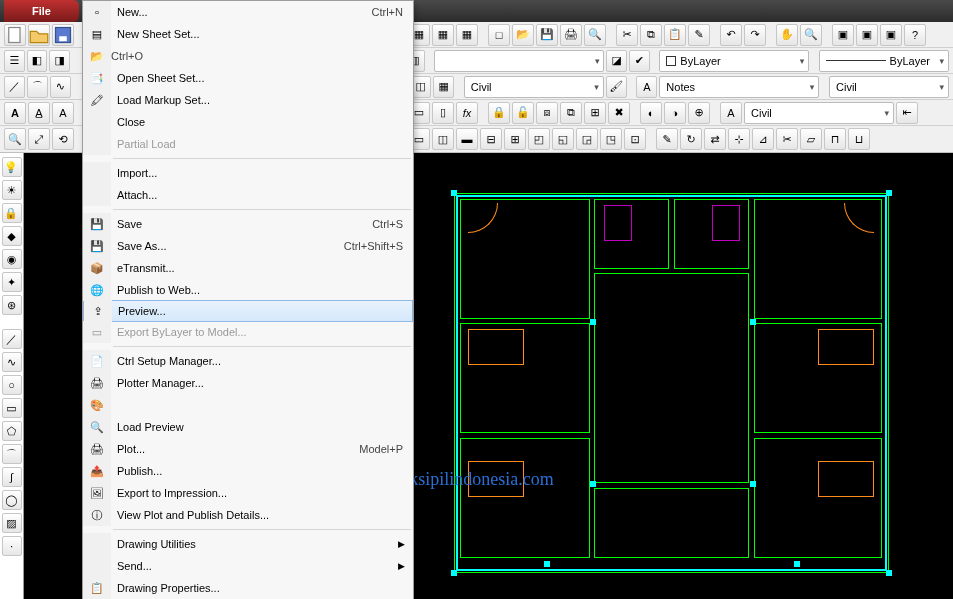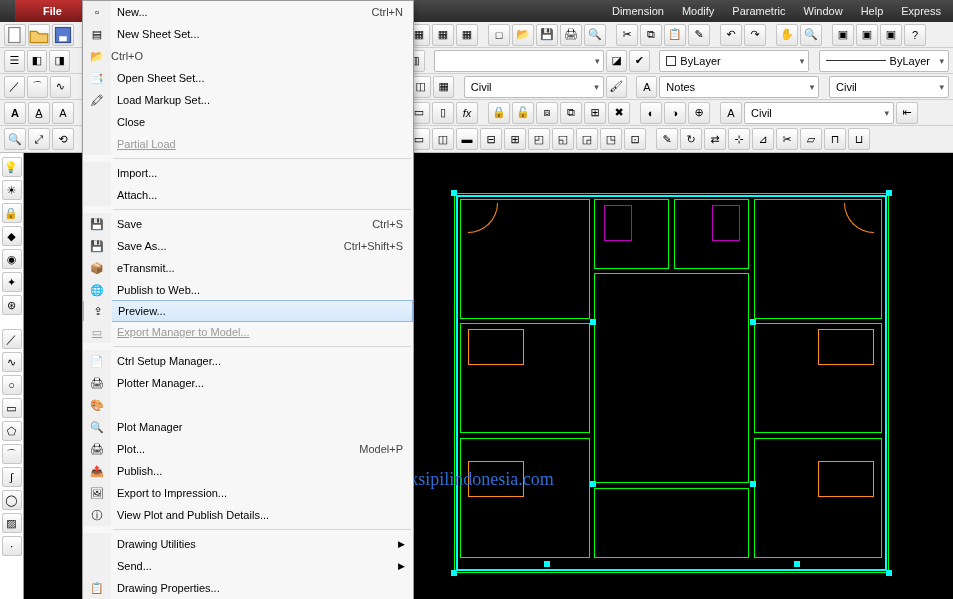--- a/index.html
+++ b/index.html
@@ -1,18 +1,18 @@
 <!DOCTYPE html>
 <html><head>
 <meta charset="utf-8">
 <style>
 * { margin: 0; padding: 0; box-sizing: border-box; font-family: "Segoe UI", Tahoma, sans-serif; font-size: 11px; }
 body { width: 953px; height: 599px; overflow: hidden; background: #fff; position: relative; }
 
-.titlebar { height: 22px; background: linear-gradient(#4a4a4a,#2b2b2b); display: flex; align-items: center; padding-left: 11px; }
+.titlebar { height: 22px; background: linear-gradient(#4a4a4a,#2b2b2b); display: flex; align-items: flex-end; }
 .titlebar .app-icon { width: 75px; height: 22px; background: linear-gradient(#c03030,#7a1a1a); display:flex; align-items:center; justify-content:center; color:#fff; font-weight:bold; border-radius:0 6px 6px 0; margin-left:4px; } 
 .titlebar .menu-items { display:flex; gap:18px; color:#eee; margin-left: auto; padding-right: 12px; }
 .titlebar .menu-items span { cursor:default; }
 
 .ribbon { background:#f0f0f0; border-bottom:1px solid #bfbfbf; display:flex; flex-direction:column; }
 .ribbon-row { height: 26px; display:flex; align-items:center; gap:2px; padding:0 4px; border-bottom:1px solid #d0d0d0; }
 .ribbon-row:last-child { border-bottom: none; }
 .tbtn { width:22px; height:22px; border:1px solid #c6c6c6; background:linear-gradient(#fff,#e6e6e6); border-radius:2px; display:inline-flex; align-items:center; justify-content:center; }
 .tsep { width:6px; }
 .tdrop { height:22px; border:1px solid #bbb; background:#fff; padding:0 18px 0 6px; min-width:90px; display:inline-flex; align-items:center; position:relative; border-radius:2px; }
@@ -34,40 +34,32 @@
 .box.orange { border-color:#ff8c1a; }
 .box.mag { border-color:#c000c0; }
 .grip { width:6px; height:6px; background:#0ff; position:absolute; }
 
 .watermark { position:absolute; left:274px; top:316px; color:#2a6fd6; font-size:18px; font-family:"Times New Roman",serif; pointer-events:none; }
 
 
 .file-menu { position:absolute; left:82px; top:0; width:332px; background:#f7f7f7; border:1px solid #9c9c9c; box-shadow:2px 3px 6px rgba(0,0,0,.25); z-index:50; }
 .file-menu .icon-col { width:28px; background:#f0f0f0; display:flex; align-items:center; justify-content:center; height:22px; }
 .file-menu .item { display:flex; align-items:center; height:22px; cursor:default; }
-.file-menu .item.disabled { color:#9a9a9a;text-decoration:underline; }
+.file-menu .item.disabled { color:#9a9a9a; }
 .file-menu .item.hover { background:linear-gradient(#e8f2fc,#d5e8fb); border:1px solid #8fb9e6; height:22px; margin:-1px 0; }
 .file-menu .item .label { flex:1; padding-left:6px; }
 .file-menu .item .accel { padding-right:10px; color:#444; }
 .file-menu .sep { height:1px; background:#d6d6d6; margin:3px 2px 3px 30px; }
 .file-menu .submenu-arrow { padding-right:8px; font-size:9px; }
 </style>
 </head>
 <body>
 
 <div class="titlebar">
   <div class="app-icon">File</div>
-  <div class="menu-items">
-    <span>Dimension</span>
-    <span>Modify</span>
-    <span>Parametric</span>
-    <span>Window</span>
-    <span>Help</span>
-    <span>Express</span>
-  </div>
 </div>
 
 <div class="ribbon">
 
   <div class="ribbon-row">
     <span class="tbtn">
         <svg viewBox="0 0 16 16">
           <rect x="3" y="2" width="9" height="12" fill="#fff" stroke="#888"></rect>
         </svg>
       </span>
@@ -345,37 +337,37 @@
   <div class="item">
     <span class="icon-col">🌐</span>
     <span class="label">Publish to Web...</span>
   </div>
   <div class="item hover">
     <span class="icon-col">⇪</span>
     <span class="label">Preview...</span>
   </div>
   <div class="item disabled">
     <span class="icon-col">▭</span>
-    <span class="label">Export Manager to Model...</span>
+    <span class="label">Export ByLayer to Model...</span>
   </div>
   <div class="sep"></div>
   <div class="item">
     <span class="icon-col">📄</span>
     <span class="label">Ctrl Setup Manager...</span>
   </div>
   <div class="item">
     <span class="icon-col">🖨</span>
     <span class="label">Plotter Manager...</span>
   </div>
   <div class="item">
     <span class="icon-col">🎨</span>
   </div>
   <div class="item">
     <span class="icon-col">🔍</span>
-    <span class="label">Plot Manager</span>
+    <span class="label">Load Preview</span>
   </div>
   <div class="item">
     <span class="icon-col">🖨</span>
     <span class="label">Plot...</span>
     <span class="accel">Model+P</span>
   </div>
   <div class="item">
     <span class="icon-col">📤</span>
     <span class="label">Publish...</span>
   </div>

